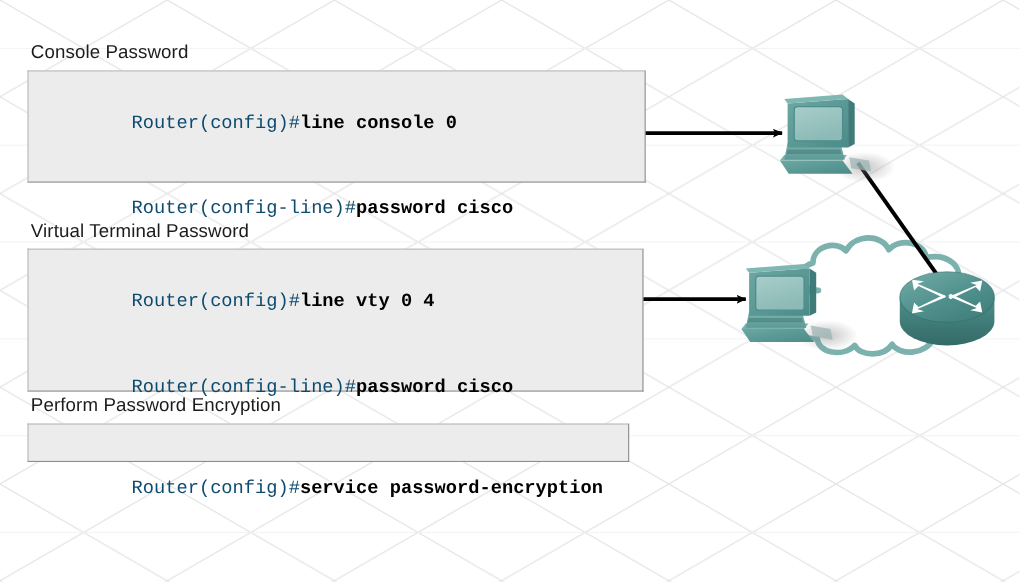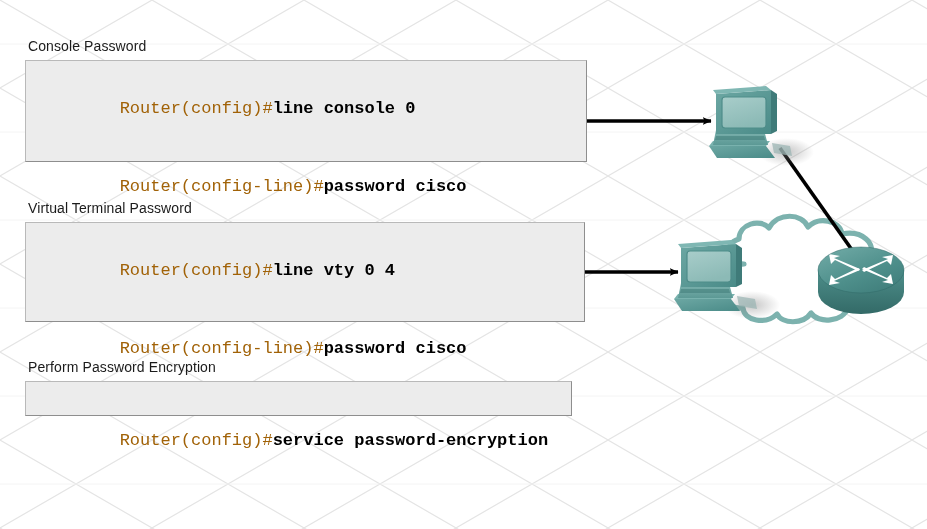--- a/index.html
+++ b/index.html
@@ -24,42 +24,42 @@
     z-index: 0;
   }
 
   
   .section {
     position: absolute;
     z-index: 2;
   }
   .section-label {
     font-family: "Liberation Sans", sans-serif;
-    font-size: 14px;
+    font-size: 17px;
     color: #1b1b1b;
     letter-spacing: 0.1px;
     margin: 0 0 6px 3px;
     white-space: nowrap;
   }
   .cli-box {
     background: #ececec;
     border: 1px solid #b9b9b9;
     border-right-color: #8e8e8e;
     border-bottom-color: #8e8e8e;
     box-sizing: border-box;
     padding: 9px 12px 10px 12px;
   }
   .cli-line {
     font-family: "Liberation Mono", "DejaVu Sans Mono", monospace;
     font-size: 17px;
     line-height: 26px;
     white-space: pre;
   }
   .cli-prompt {
-    color: #a16207;
+    color: #0c4a6e;
   }
   .cli-cmd {
     color: #000000;
     font-weight: bold;
   }
 
   
   #topology {
     position: absolute;
     inset: 0;
@@ -94,21 +94,21 @@
         <span class="cli-prompt">Router(config-line)#</span><span class="cli-cmd">password cisco</span>
       </div>
       <div class="cli-line">
         <span class="cli-prompt">Router(config-line)#</span><span class="cli-cmd">login</span>
       </div>
     </div>
   </div>
 
   <div class="section" style="left:25px; top:200px; width:560px;">
     <div class="section-label">Virtual Terminal Password</div>
-    <div class="cli-box" style="height:100px;">
+    <div class="cli-box" style="height:130px;">
       <div class="cli-line">
         <span class="cli-prompt">Router(config)#</span><span class="cli-cmd">line vty 0 4</span>
       </div>
       <div class="cli-line">
         <span class="cli-prompt">Router(config-line)#</span><span class="cli-cmd">password cisco</span>
       </div>
     </div>
   </div>
 
   <div class="section" style="left:25px; top:359px; width:547px;">

